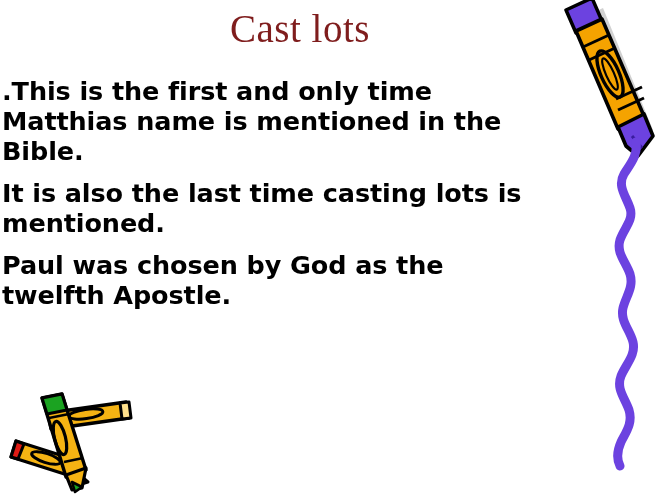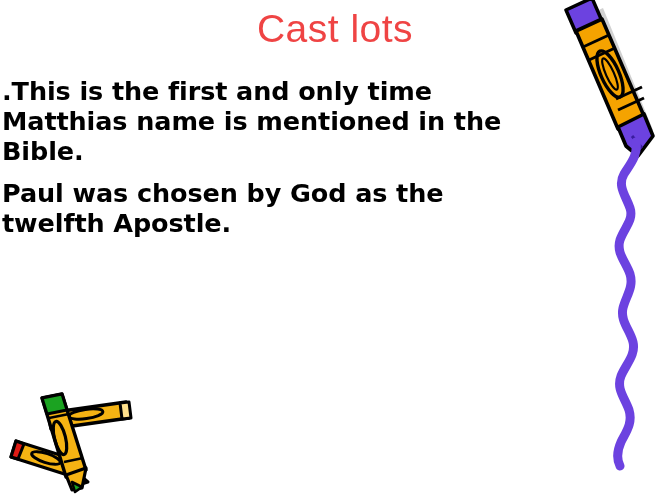--- a/index.html
+++ b/index.html
@@ -17,28 +17,27 @@
     background: #ffffff;
     overflow: hidden;
   }
   
   #slide-title {
     position: absolute;
     left: 0;
     top: 8px;
     width: 600px;
     text-align: center;
-    font-family: Liberation Sans, sans-serif;
+    font-family: Liberation Serif, serif;
     font-size: 39px;
     font-weight: 400;
     letter-spacing: 0.5px;
-    color: #ef4444;
+    color: #7f1d1d;
     line-height: 1.1;
     white-space: nowrap;
-    padding-left: 35px;
   }
   
   #body-block {
     position: absolute;
     left: 2px;
     top: 76px;
     width: 556px;
   }
   .body-para {
     font-family: "DejaVu Sans", sans-serif;
@@ -78,20 +77,21 @@
 </style>
 </head>
 <body>
 
 <div id="slide">
 
   <div id="slide-title">Cast lots</div>
 
   <div id="body-block">
     <p class="body-para">.This is the first and only time Matthias name is mentioned in the Bible.</p>
+    <p class="body-para">It is also the last time casting lots is mentioned.</p>
     <p class="body-para">Paul was chosen by God as the twelfth Apostle.</p>
   </div>
 
   <div class="art" id="crayon-top-right">
     <svg width="110" height="175" viewBox="0 0 110 175" xmlns="http://www.w3.org/2000/svg">
       <g>
         <path d="M20 18 L46 6 L96 128 L74 146 Z" fill="#000000" opacity="0.18" transform="translate(5,6)"></path>
       </g>
 
       <g>

